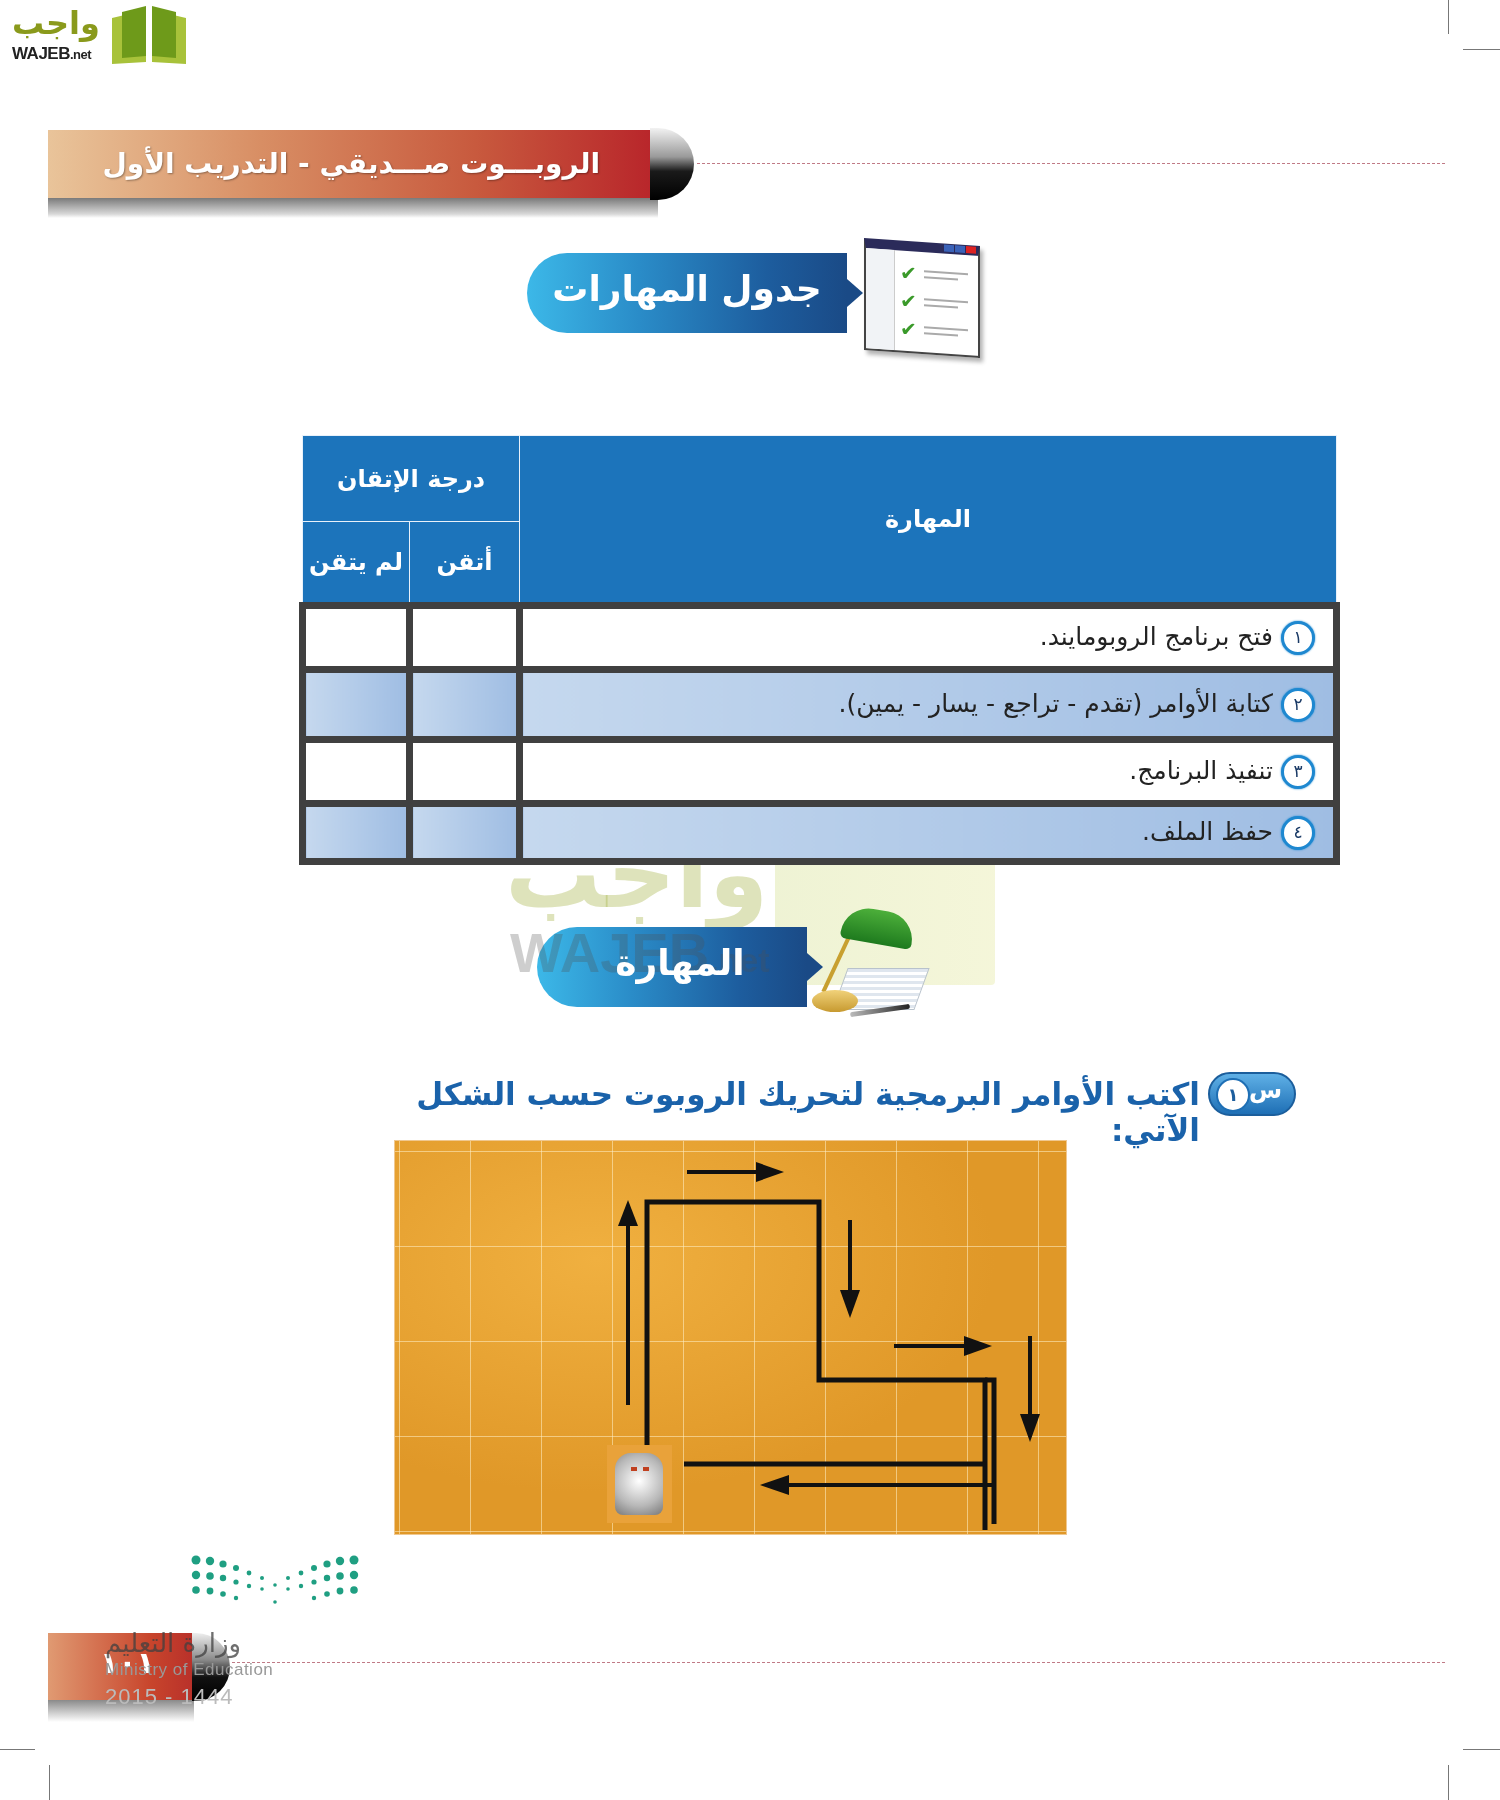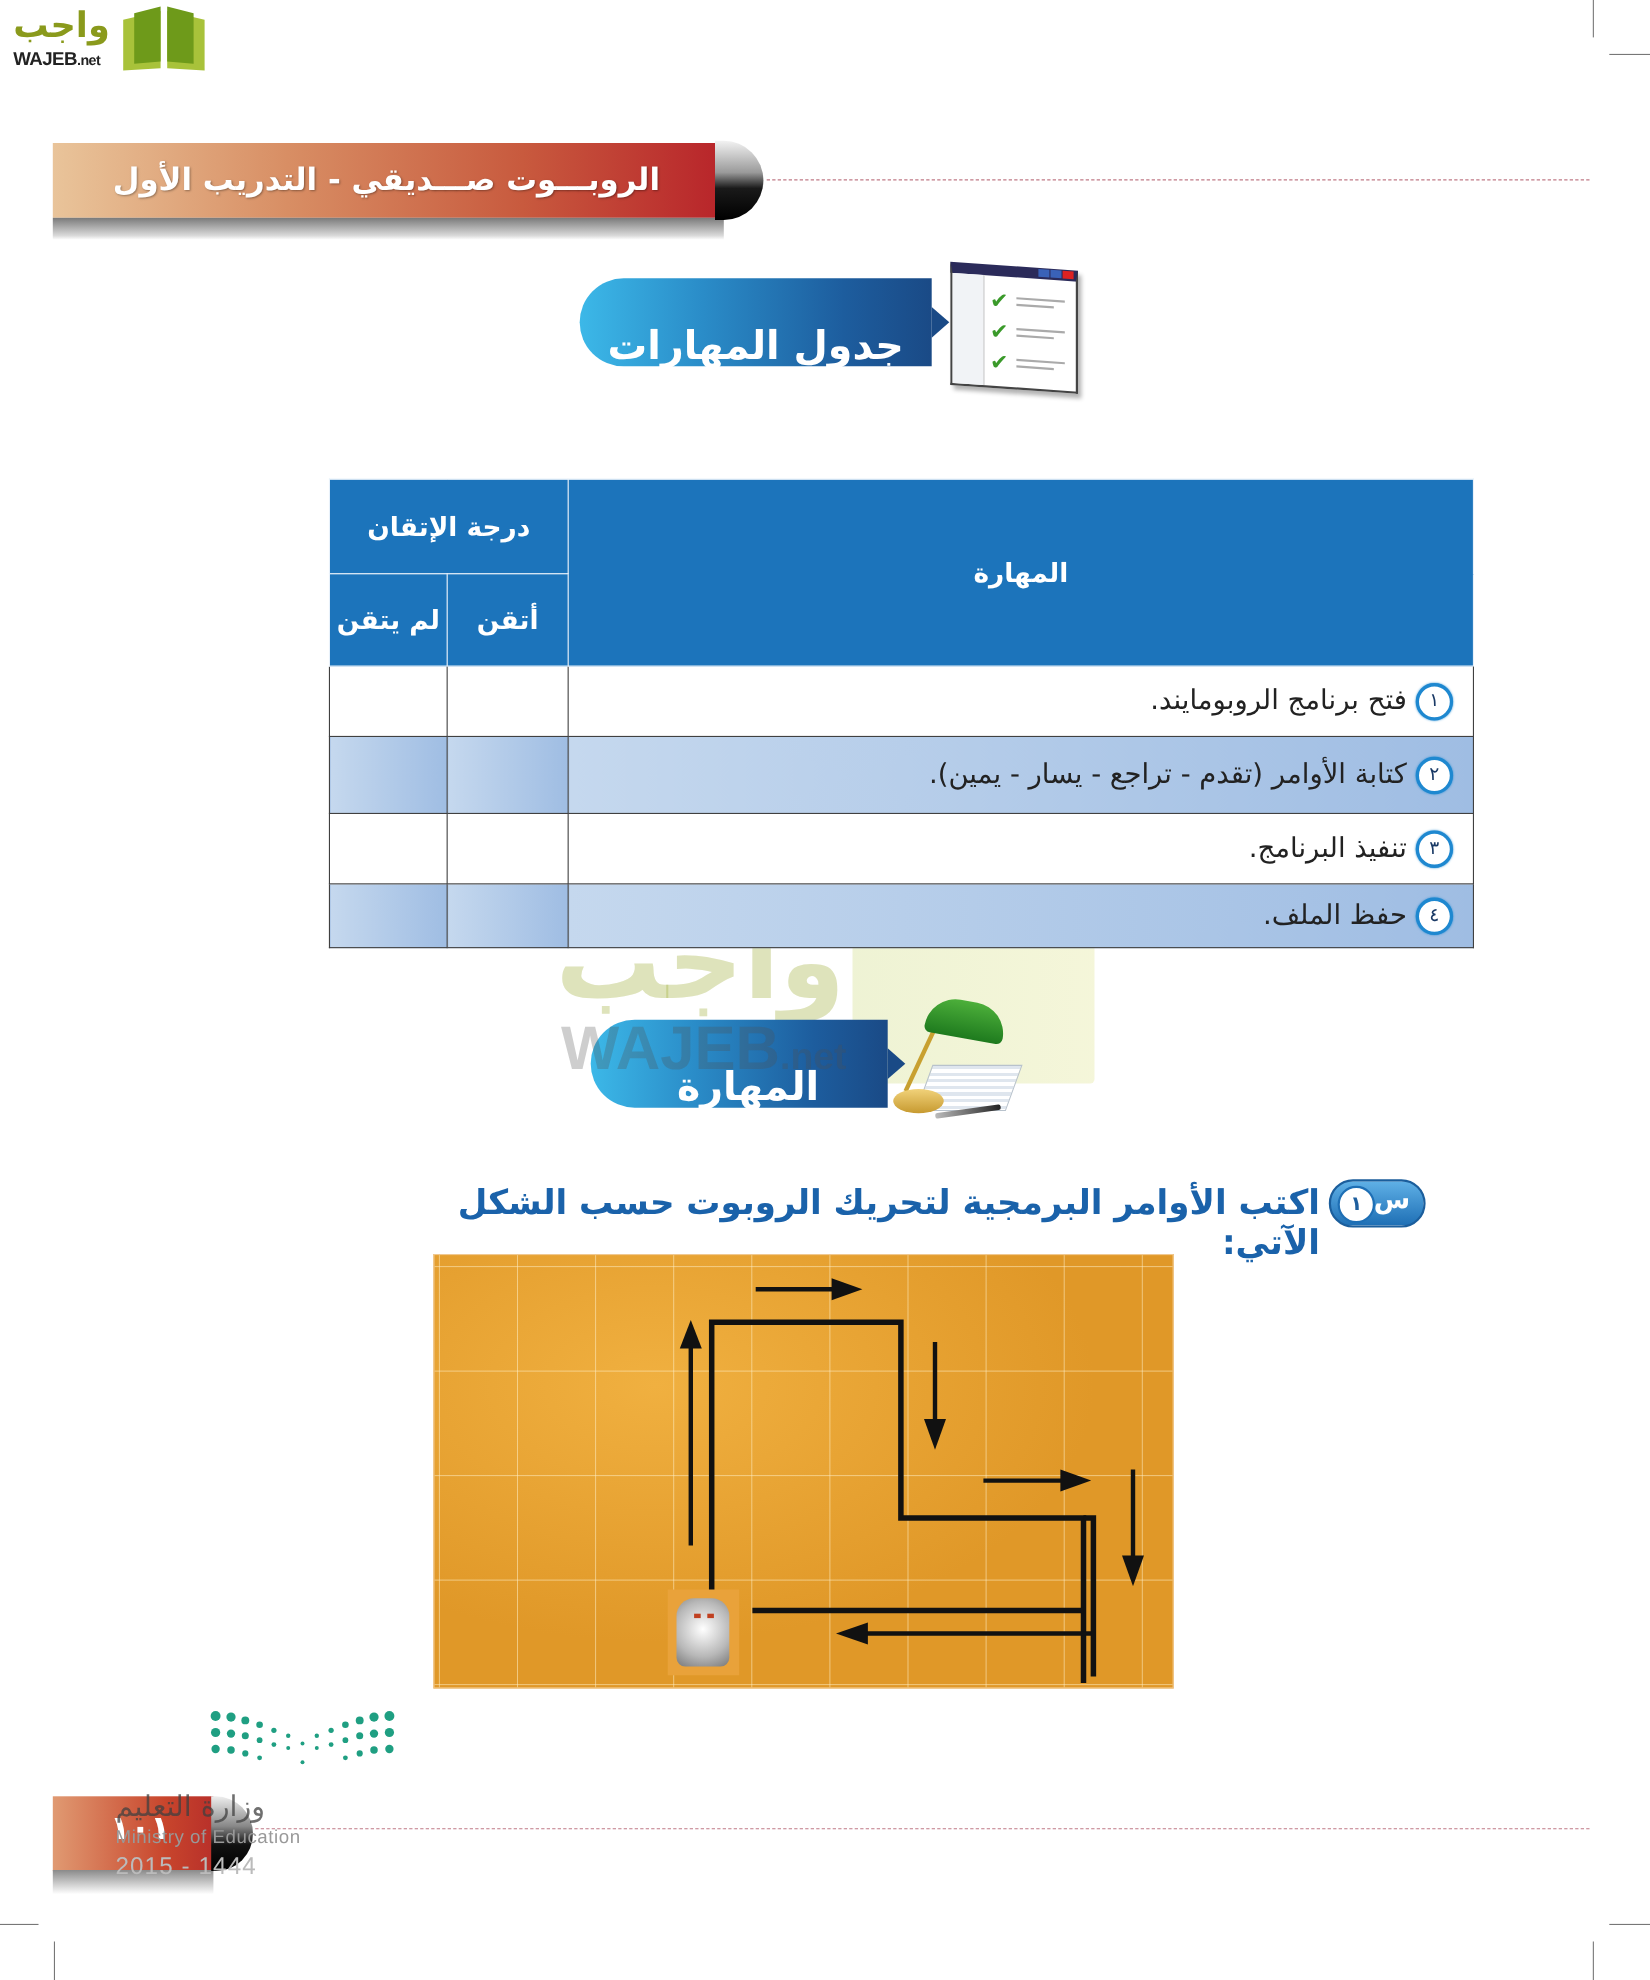--- a/index.html
+++ b/index.html
@@ -34,35 +34,35 @@
     text-shadow:1px 1px 2px rgba(0,0,0,0.35);
   }
   .dash-line { border-top:1px dashed #c07a86; height:0; }
 
   
   .pill {
     border-radius:42px 0 0 42px;
     background:linear-gradient(90deg,#3cb8e8 0%,#2a8cc8 35%,#1d5d9e 75%,#1a4a86 100%);
   }
   .pill-arrow { width:0; height:0; border-top:14px solid transparent; border-bottom:14px solid transparent; border-left:16px solid #1a4a86; }
-  .pill-title { color:#fff; font-weight:bold; font-size:36px; direction:rtl; text-align:center;margin-top:26px; }
+  .pill-title { color:#fff; font-weight:bold; font-size:36px; direction:rtl; text-align:center; }
 
   
   .win { left:864px; top:242px; width:112px; height:100px; background:#fff; border:2px solid #444; border-top:10px solid #2b2b5a; transform:skewY(4deg); box-shadow:3px 4px 4px rgba(0,0,0,0.3); }
   .win .side { position:absolute; left:0; top:0; width:28px; height:100%; background:#f1f3f6; border-right:1px solid #ccc; }
   .win .chk { position:absolute; left:34px; color:#3a9a2a; font-size:20px; font-weight:bold; }
   .win .ln { position:absolute; left:58px; height:2px; width:44px; background:#aaa; }
   .win .btns { position:absolute; right:2px; top:-9px; font-size:7px; }
   .win .btns span { display:inline-block; width:10px; height:7px; margin-left:1px; background:#3a62b8; }
   .win .btns span.x { background:#d22; }
 
   
   .tbl { left:299px; top:435px; width:1041px; border-collapse:collapse; position:absolute; }
   .tbl th { background:#1c74bb; color:#fff; font-weight:bold; font-size:24px; border:1.5px solid #e8f1fa; }
-  .tbl td { border:1px solid #404040; font-size:25px; color:#222; direction:rtl; text-align:right; padding:0 18px; }
+  .tbl td { border:7px solid #404040; font-size:25px; color:#222; direction:rtl; text-align:right; padding:0 18px; }
   .tbl tr.odd td { background:#ffffff; }
   .tbl tr.even td { background:linear-gradient(90deg,#c5d8ee,#9fbde3); }
   .num {
     display:inline-block; width:28px; height:28px; line-height:26px; text-align:center;
     border:3px solid #1e88d0; border-radius:50%; font-size:17px; color:#1a3a66; background:#fff;
     margin-left:8px; vertical-align:middle; box-shadow:0 0 2px #1e88d0;
   }
 
   
   .lamp-shade { left:842px; top:910px; width:72px; height:34px; background:linear-gradient(180deg,#4caf3a,#1e7a1e); border-radius:30px 30px 6px 6px; transform:rotate(10deg); }

